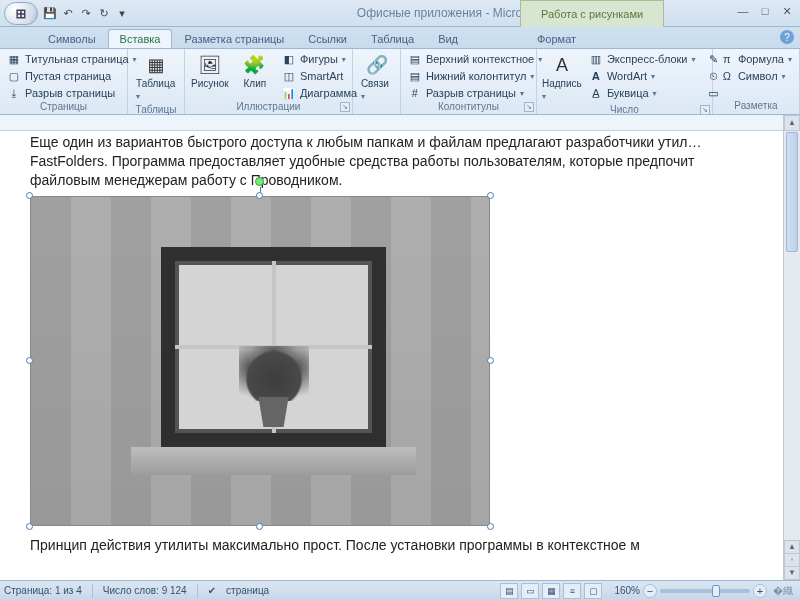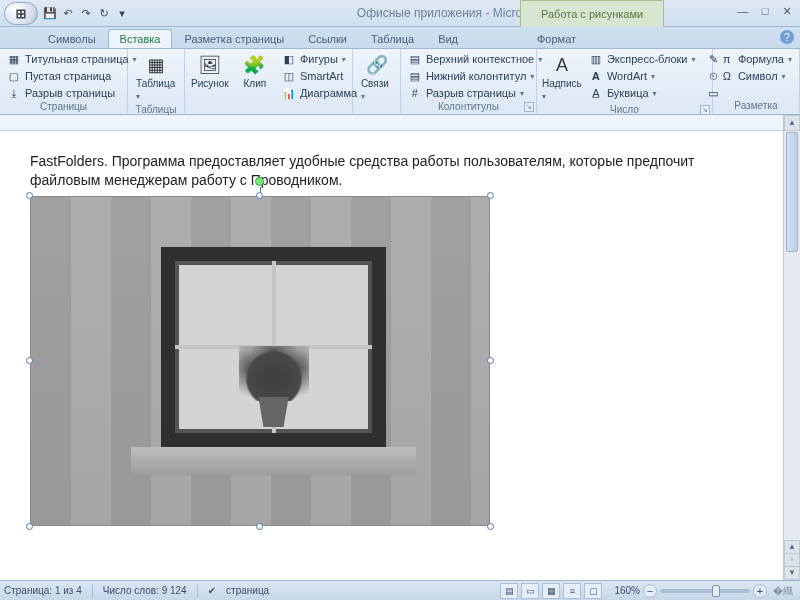--- a/index.html
+++ b/index.html
@@ -171,20 +171,21 @@
         <div class="item">
             <span class="ico">◫</span>
             <span>SmartArt</span>
           </div>
         <div class="item">
             <span class="ico">📊</span>
             <span>Диаграмма</span>
           </div>
       </div>
     </div>
+    <div class="group-label"><span>Иллюстрации</span><span class="launcher">↘</span></div>
   </div>
 
   <div class="group" style="width:48px">
     <div class="group-body">
       <div class="big-btn">
           <div class="big-ico">🔗</div>
           <div class="cap dd">Связи</div>
         </div>
     </div>
     <div class="group-label"> </div>
@@ -259,21 +260,21 @@
       </div>
     </div>
     <div class="group-label">Разметка</div>
   </div>
 </div>
 
 <div class="workspace">
   <div class="doc">
     <div class="ruler"></div>
     <p>
-      <br>
+      <span>Еще один из вариантов быстрого доступа к любым папкам и файлам предлагают разработчики утил…</span><br>
       <span class="underln">FastFolders</span><span>. Программа предоставляет удобные средства работы пользователям, которые предпочит</span><br>
       <span>файловым менеджерам работу с Проводником.</span>
     </p>
     <div class="imgwrap">
       <div class="photo">
         <div class="frame">
           <div class="panes"></div>
           <div class="plant">
               <div class="foliage"></div>
               <div class="pot"></div>
@@ -284,20 +285,21 @@
       <div class="rot"></div>
       <div class="sel-handle h-tl"></div>
       <div class="sel-handle h-tc"></div>
       <div class="sel-handle h-tr"></div>
       <div class="sel-handle h-ml"></div>
       <div class="sel-handle h-mr"></div>
       <div class="sel-handle h-bl"></div>
       <div class="sel-handle h-bc"></div>
       <div class="sel-handle h-br"></div>
     </div>
+    <p>Принцип действия утилиты максимально прост. После установки программы в контекстное м</p>
   </div>
 </div>
 
 <div class="vscroll">
   <div class="btn">▲</div>
   <div class="thumb"></div>
   <div class="nav">
     <div>▲</div>
     <div>◦</div>
     <div>▼</div>

